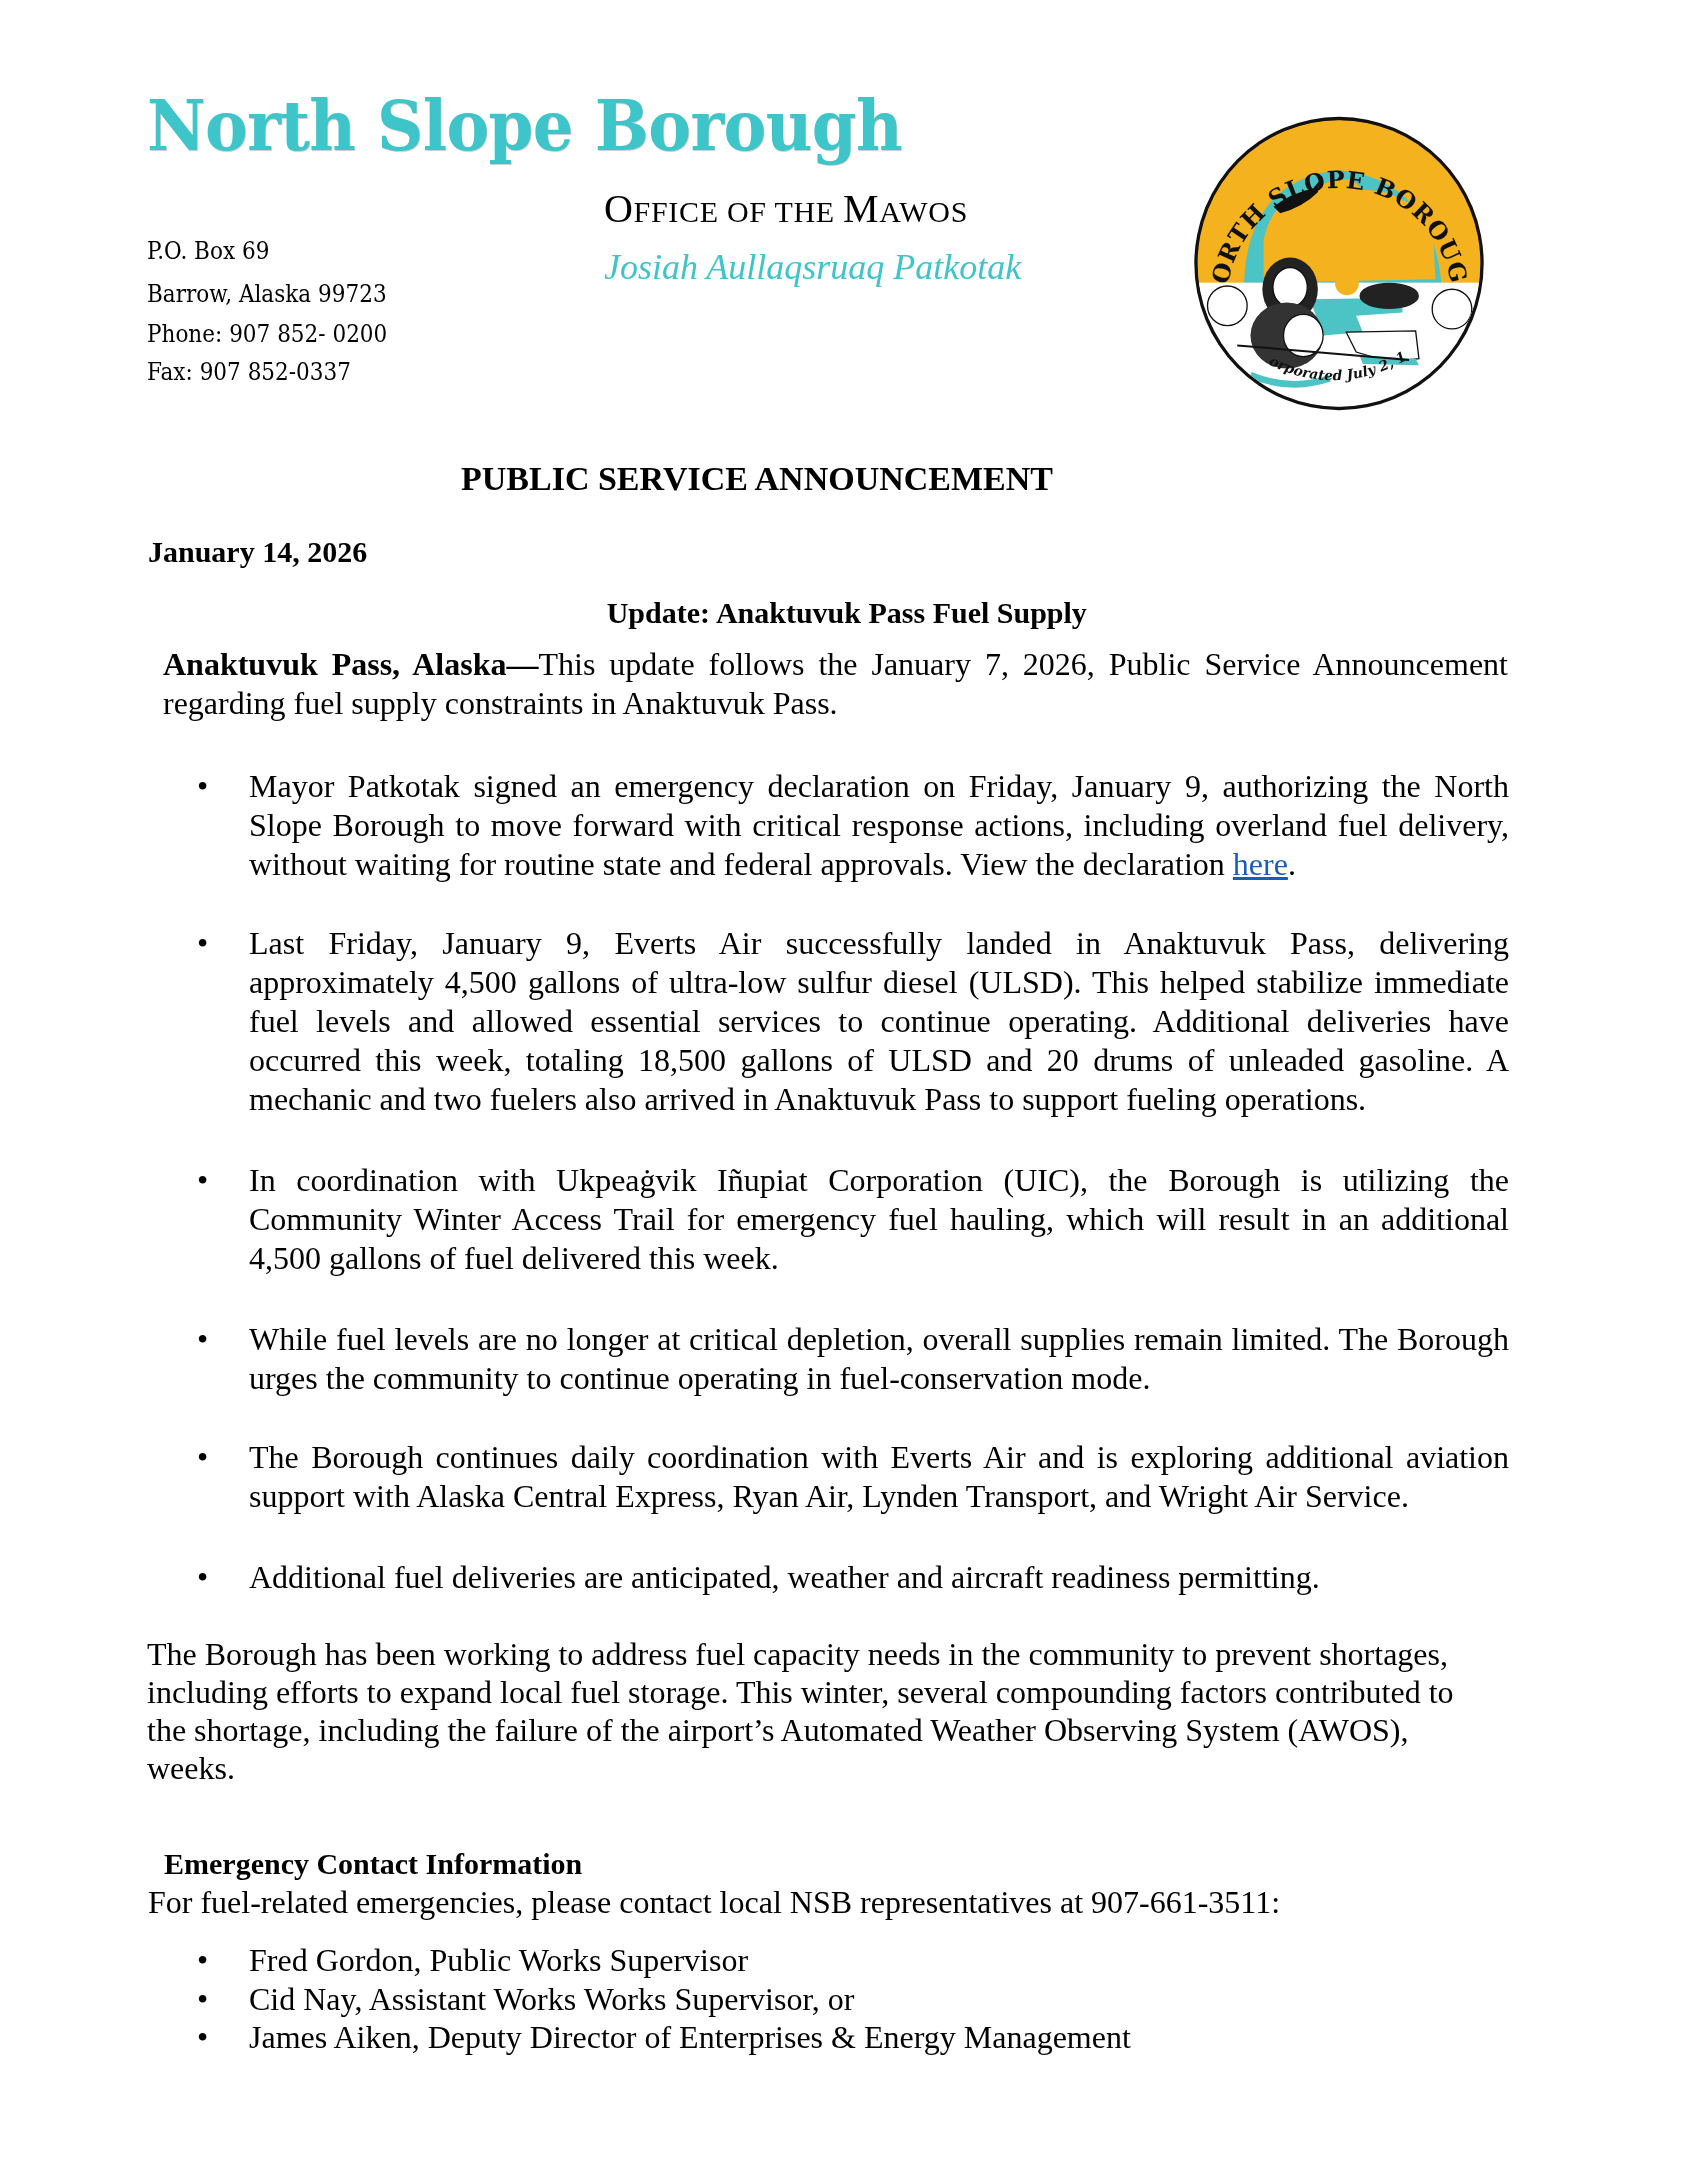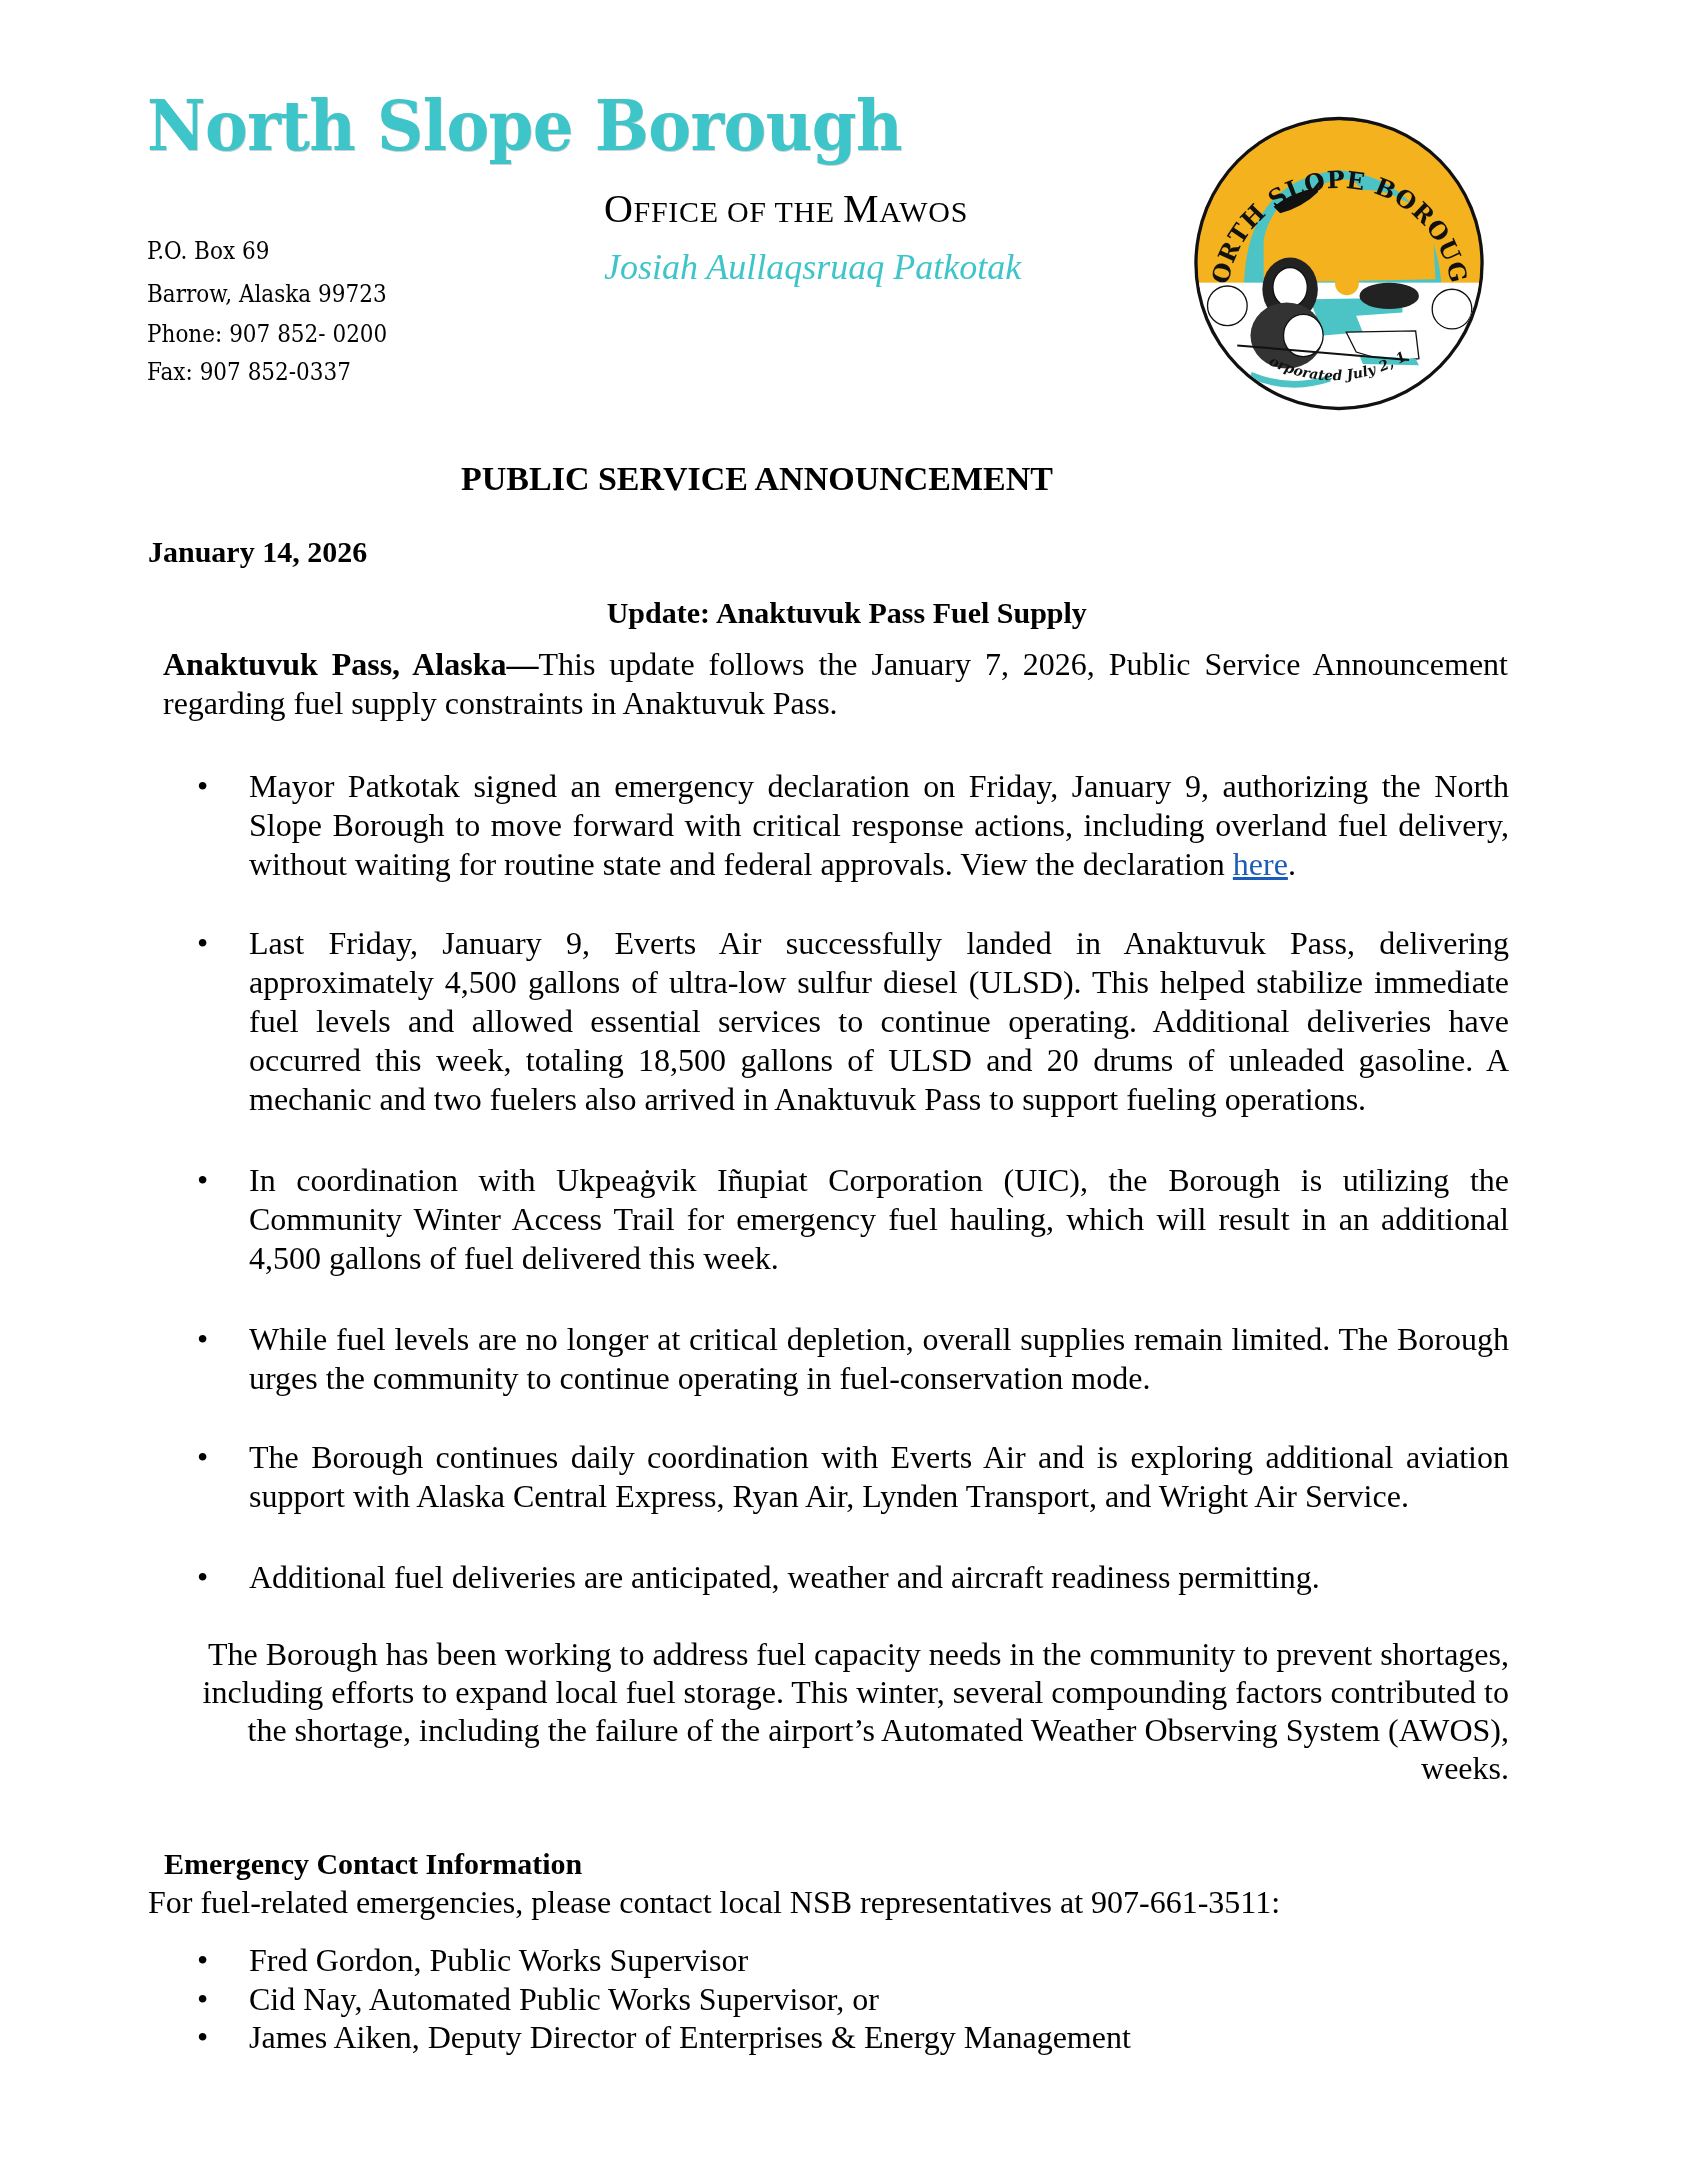--- a/index.html
+++ b/index.html
@@ -18,21 +18,21 @@
   .psa-title { left: 0; width: 1514px; text-align: center; top: 460px; font-size: 34px; font-weight: bold; white-space: nowrap; }
   .date { left: 148px; top: 535px; font-size: 30px; font-weight: bold; white-space: nowrap; }
   .subtitle { left: 0; width: 1687px; text-align: center; top: 572px; font-size: 30px; font-weight: bold; white-space: nowrap; padding-left: 0; margin-top: 24px; }
   .subtitle span { display: inline-block; margin-left: 0; }
   .body-text { font-size: 32px; line-height: 39px; text-align: justify; }
   .intro { left: 163px; top: 645px; width: 1345px; }
   .bullet-row { position: absolute; left: 189px; width: 1320px; }
   .bullet-row .dot { position: absolute; left: 8px; top: 0; font-size: 32px; line-height: 39px; }
   .bullet-row .txt { position: absolute; left: 60px; right: 0; top: 0; }
   .link { color: #1a5cb8; text-decoration: underline; cursor: pointer; }
-  .para { left: 147px; top: 1635px; width: 1362px; font-size: 32px; line-height: 38px; text-align: right; }
+  .para { left: 147px; top: 1635px; width: 1362px; font-size: 32px; line-height: 38px; text-align: left; }
   .em-head { left: 164px; top: 1847px; font-size: 30px; font-weight: bold; white-space: nowrap; }
   .em-line { left: 148px; top: 1884px; font-size: 32px; white-space: nowrap; }
   .contact { position: absolute; left: 189px; font-size: 32px; white-space: nowrap; }
   .contact .dot { position: absolute; left: 8px; }
   .contact .txt { position: absolute; left: 60px; }
 </style>
 </head>
 <body>
 
 <div class="abs brand">North Slope Borough</div>
@@ -142,19 +142,19 @@
 
 <div class="abs em-head">Emergency Contact Information</div>
 <div class="abs em-line">For fuel-related emergencies, please contact local NSB representatives at 907-661-3511:</div>
 
 <div class="contact" style="top:1942px">
   <span class="dot">•</span>
   <span class="txt">Fred Gordon, Public Works Supervisor</span>
 </div>
 <div class="contact" style="top:1981px">
   <span class="dot">•</span>
-  <span class="txt">Cid Nay, Automated Public Works Supervisor, or</span>
+  <span class="txt">Cid Nay, Assistant Works Works Supervisor, or</span>
 </div>
 <div class="contact" style="top:2019px">
   <span class="dot">•</span>
   <span class="txt">James Aiken, Deputy Director of Enterprises &amp; Energy Management</span>
 </div>
 
 
 </body></html>

